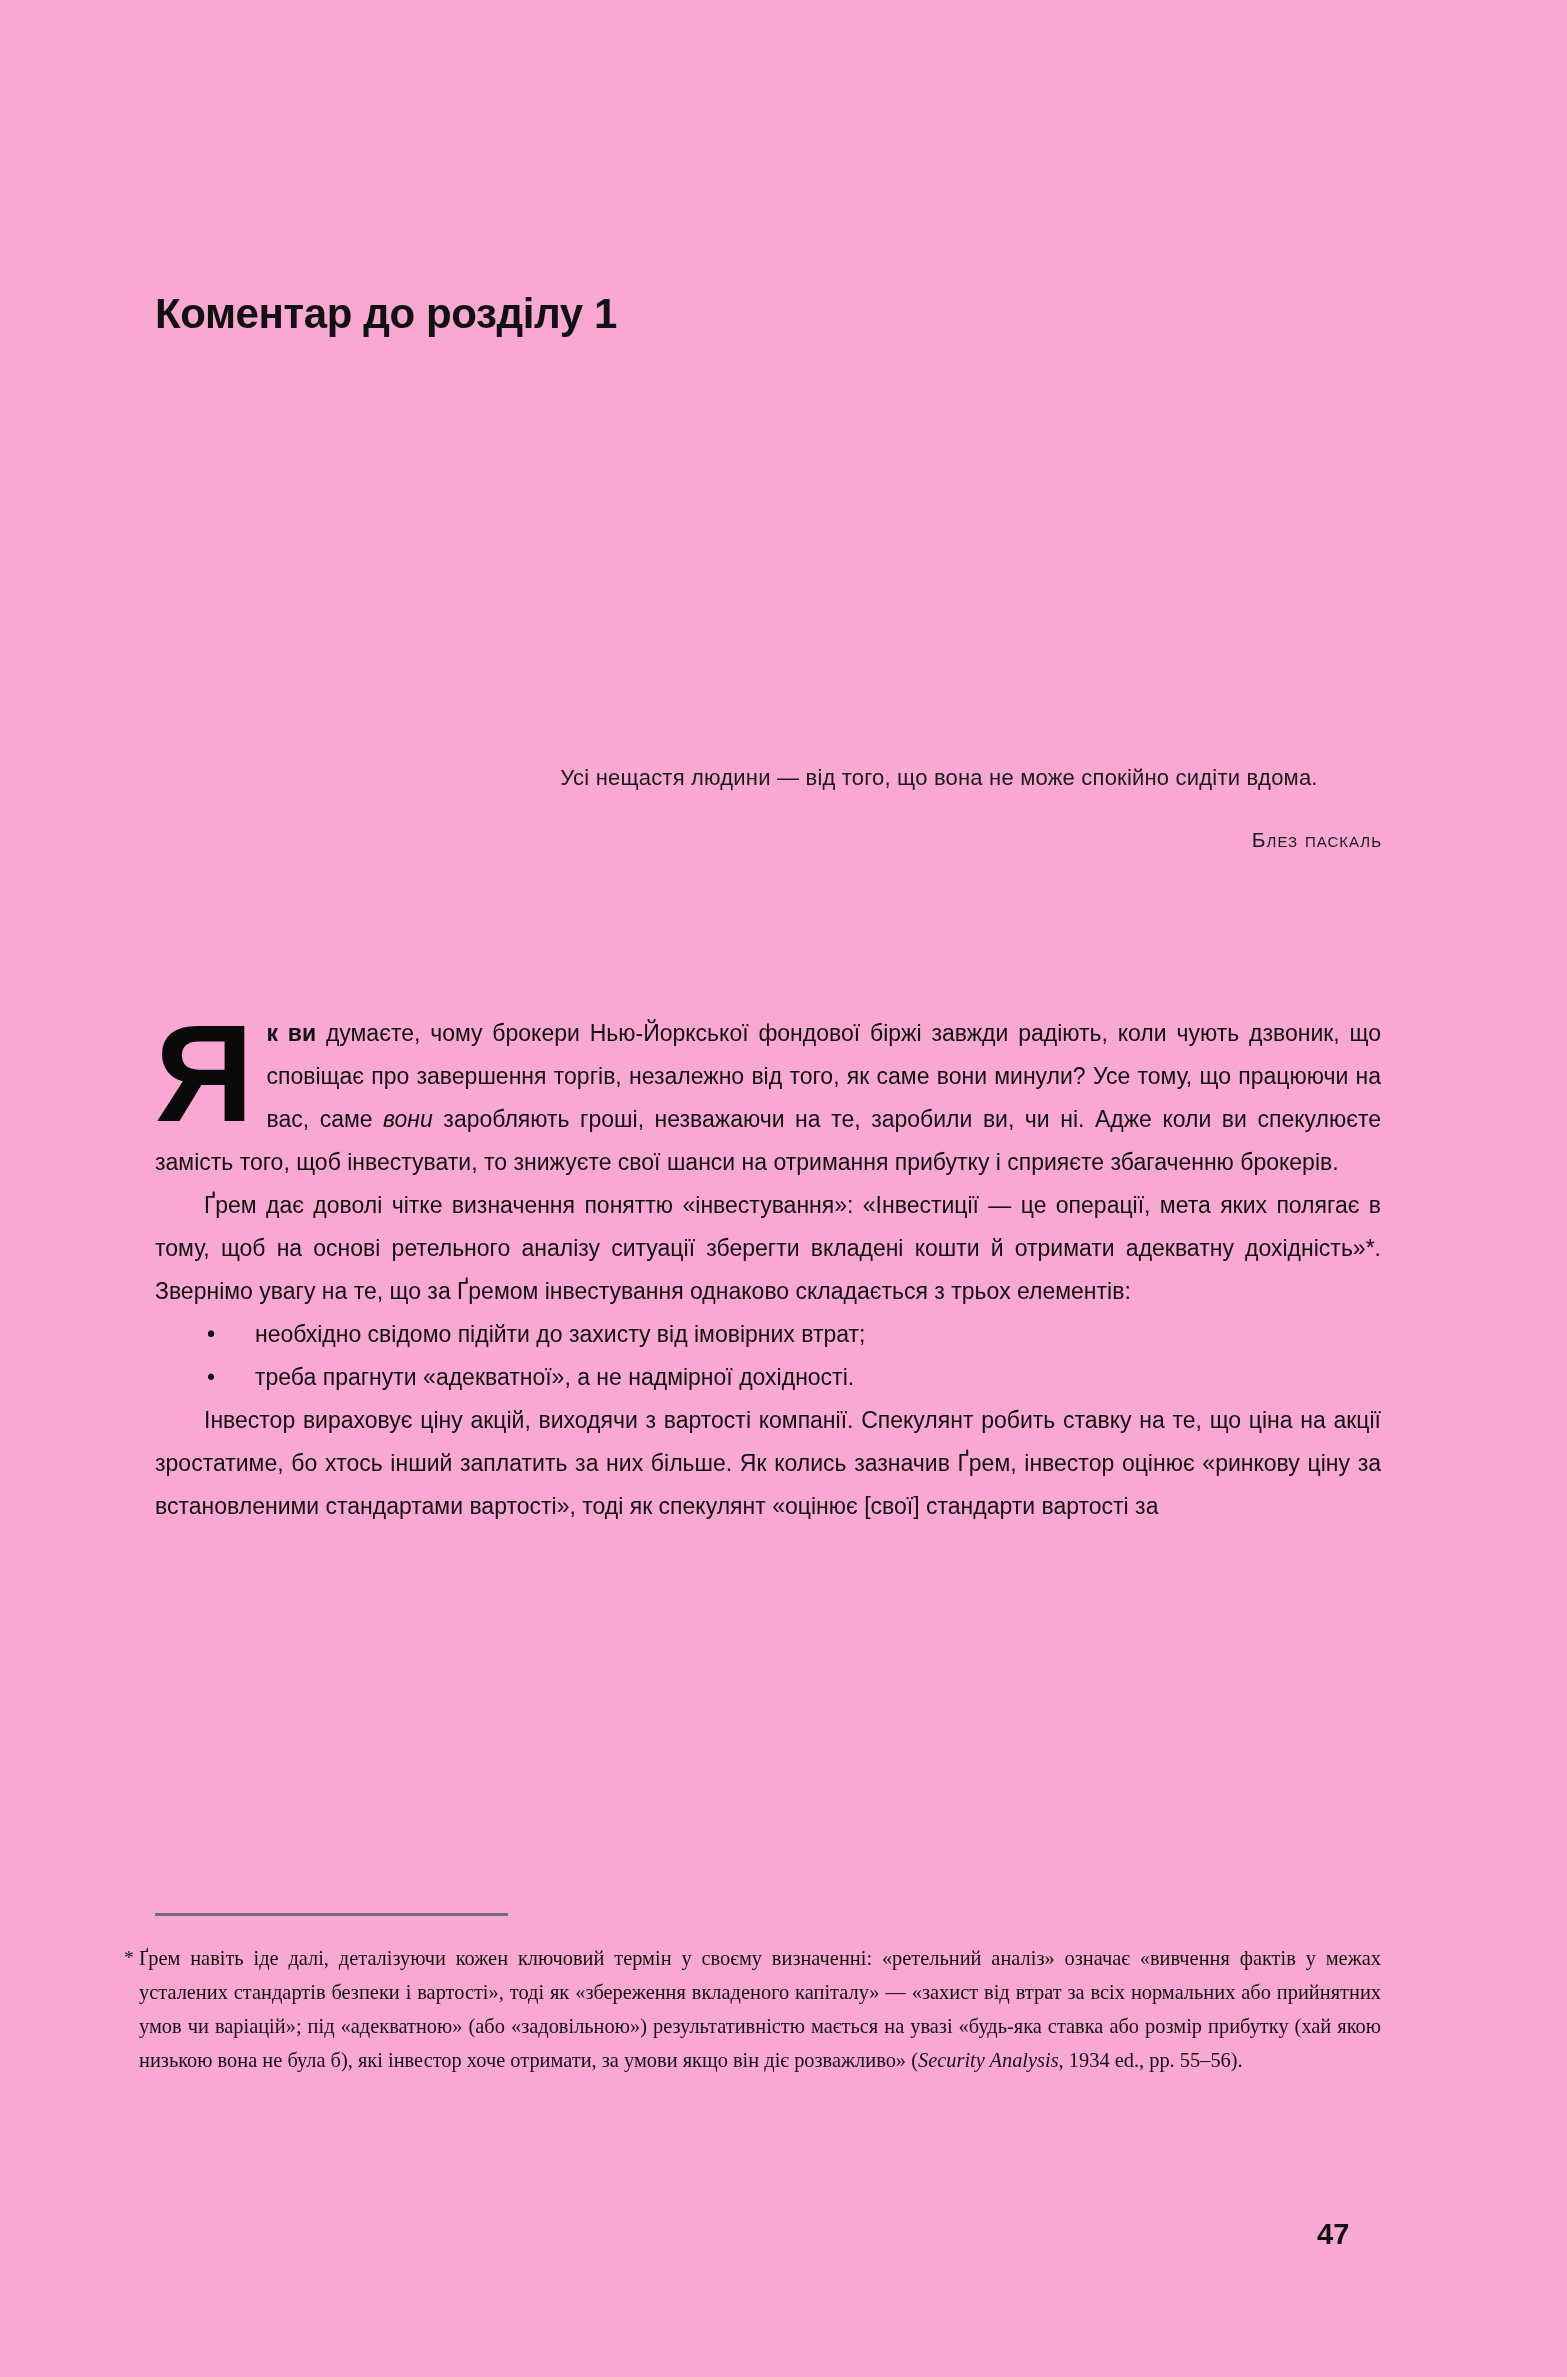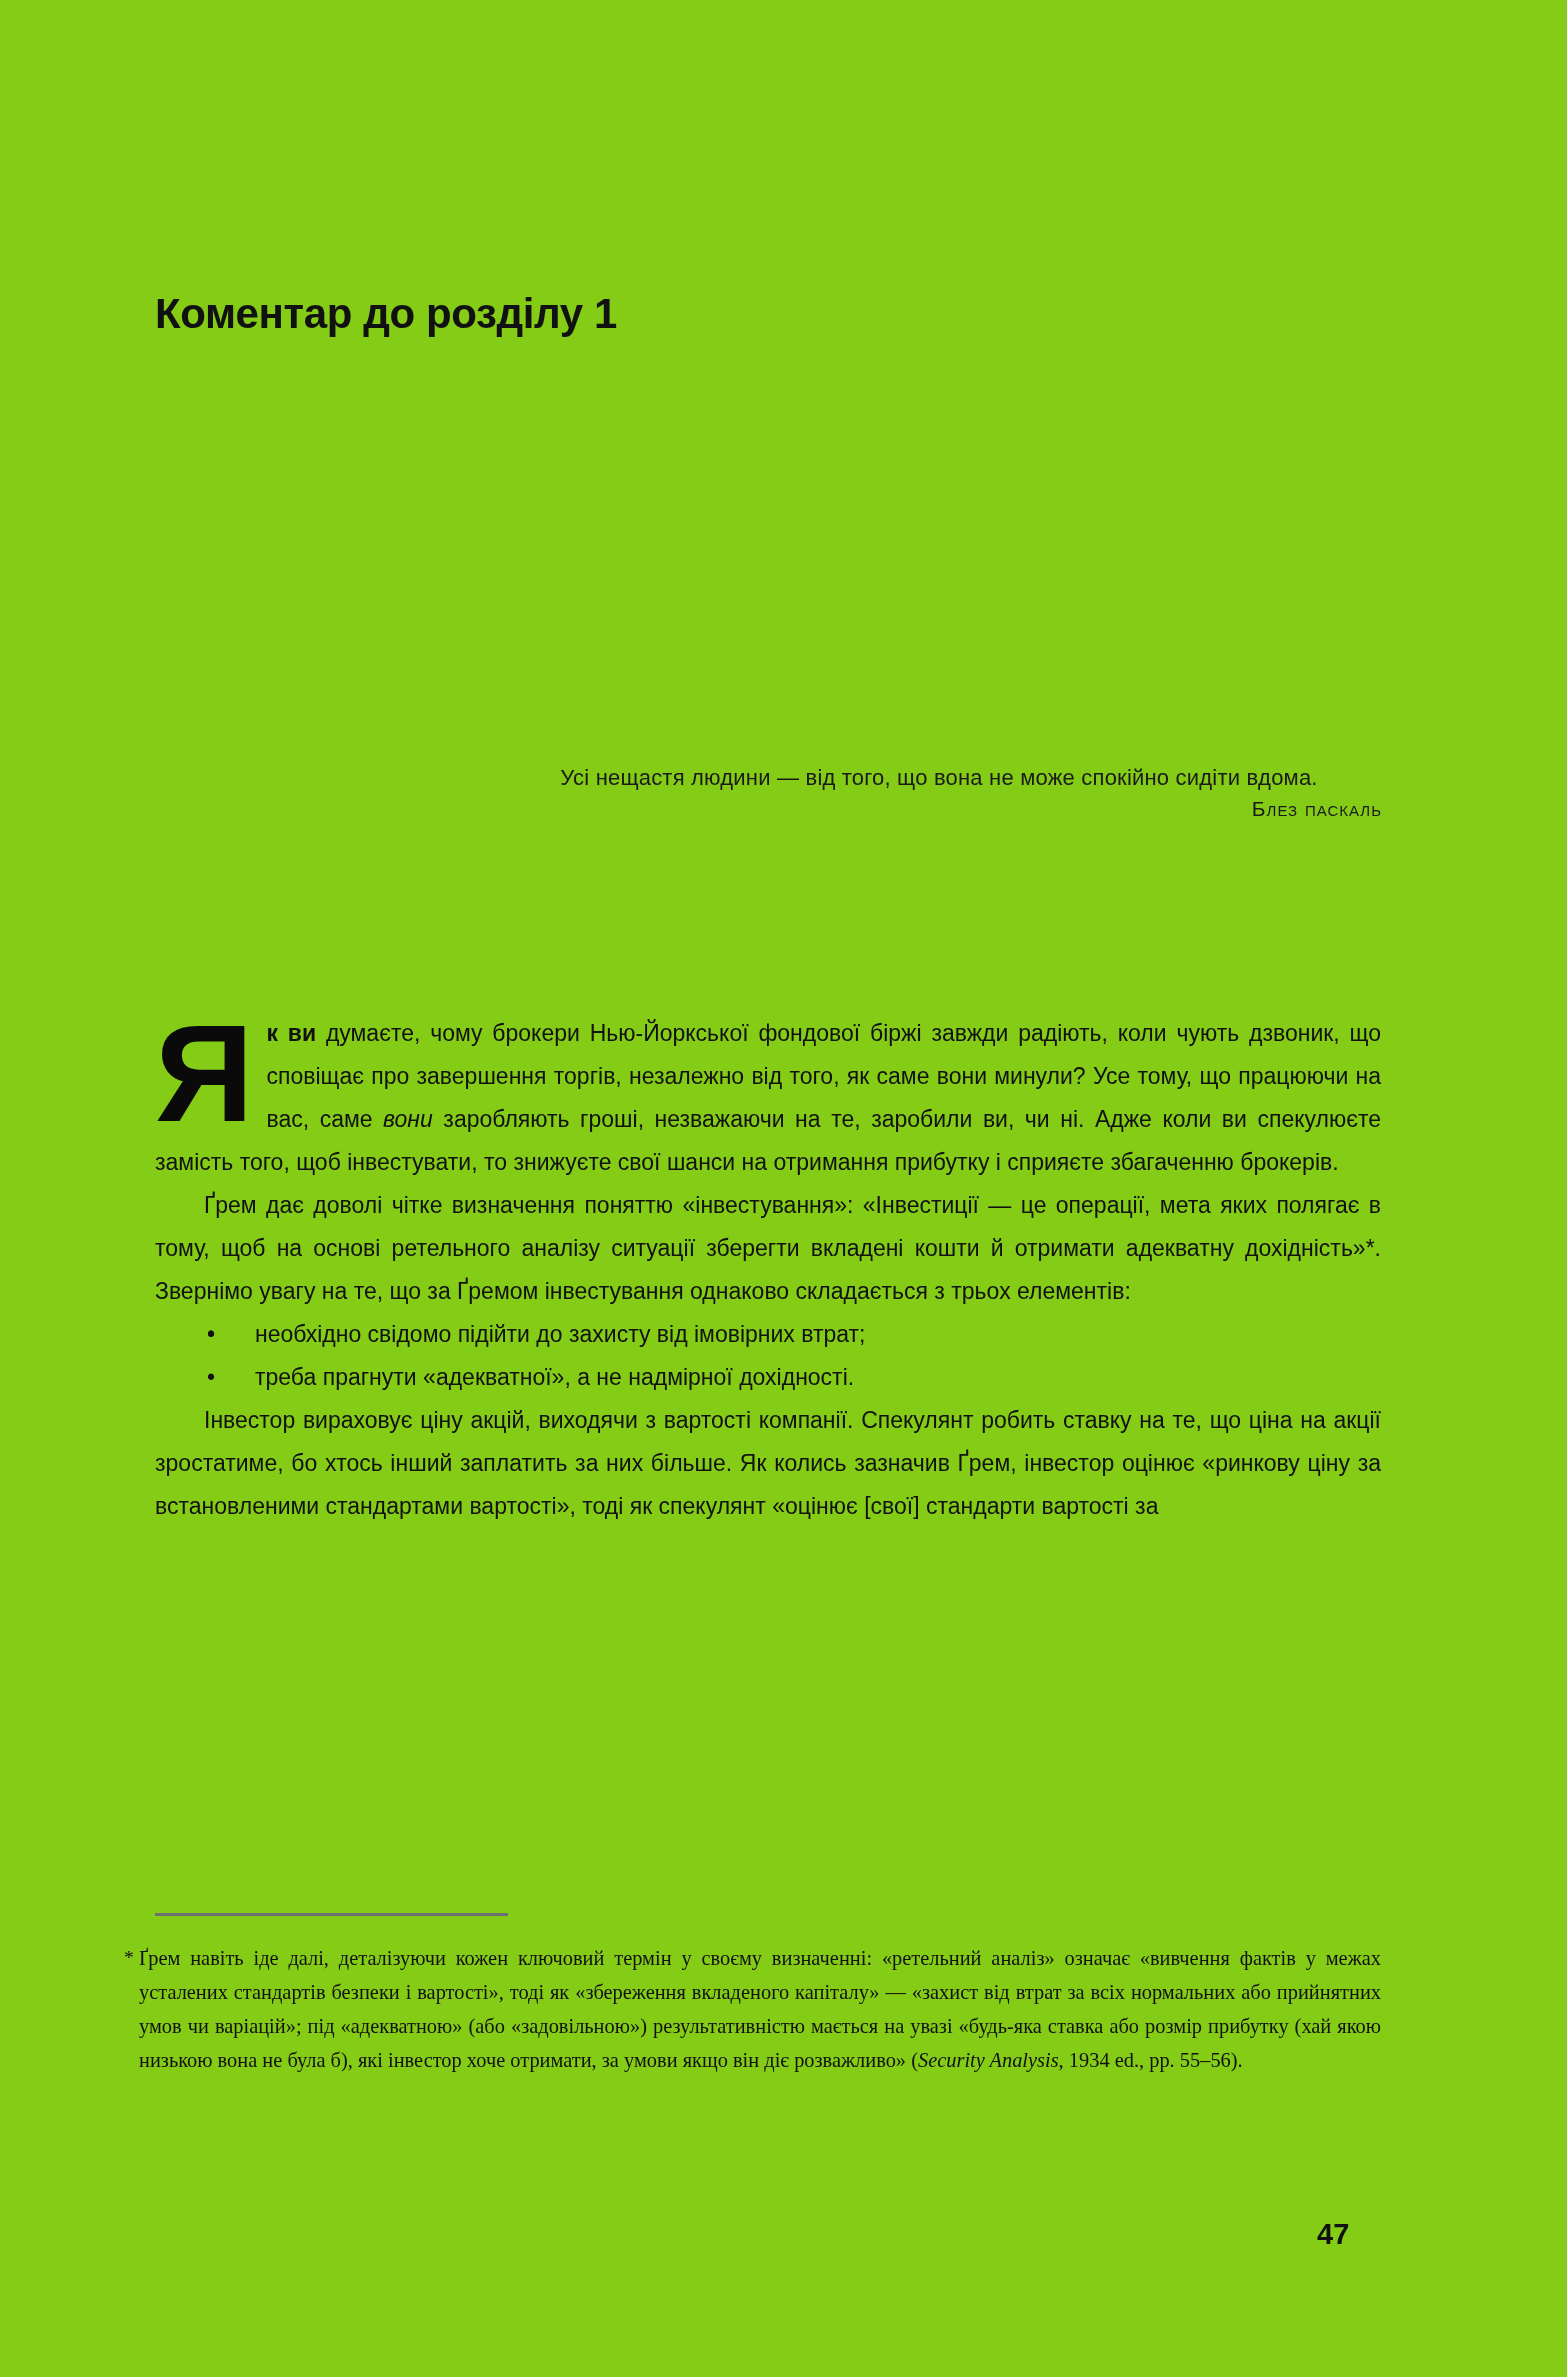--- a/index.html
+++ b/index.html
@@ -13,21 +13,21 @@
     height: 2377px;
     position: relative;
     font-family: "Liberation Sans", sans-serif;
     color: #000000;
     overflow: hidden;
   }
 
   .page {
     position: absolute;
     inset: 0;
-    background: #84cc16;
+    background: #f9a8d4;
   }
 
   
   .chapter-title {
     position: absolute;
     left: 155px;
     top: 263px;
     width: 1224px;
     font-family: "Liberation Sans", sans-serif;
     font-weight: bold;
@@ -46,20 +46,21 @@
   }
   .epigraph-text {
     font-family: "Liberation Sans", sans-serif;
     font-size: 22px;
     line-height: 38px;
     color: #1a1a1a;
     text-align: center;
     letter-spacing: 0.2px;
   }
   .epigraph-attrib {
+    margin-top: 31px;
     text-align: right;
     font-family: "Liberation Sans", sans-serif;
     font-size: 21px;
     letter-spacing: 1px;
     color: #1a1a1a;
     font-variant: small-caps;
     text-transform: lowercase;
   }
   .epigraph-attrib::first-letter { text-transform: uppercase; }
 

